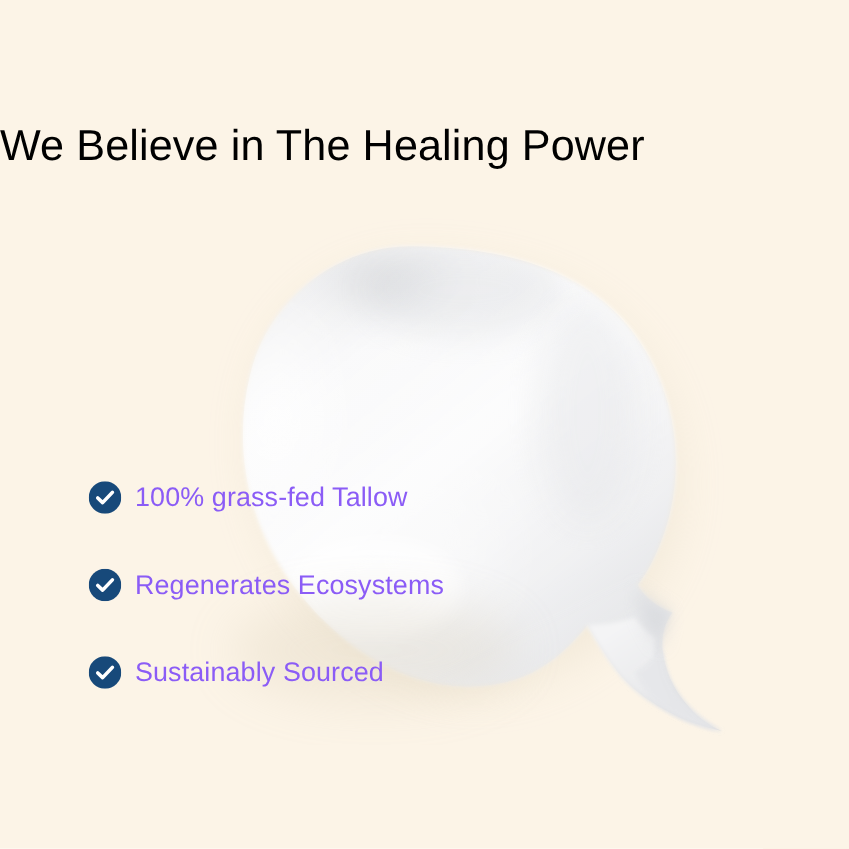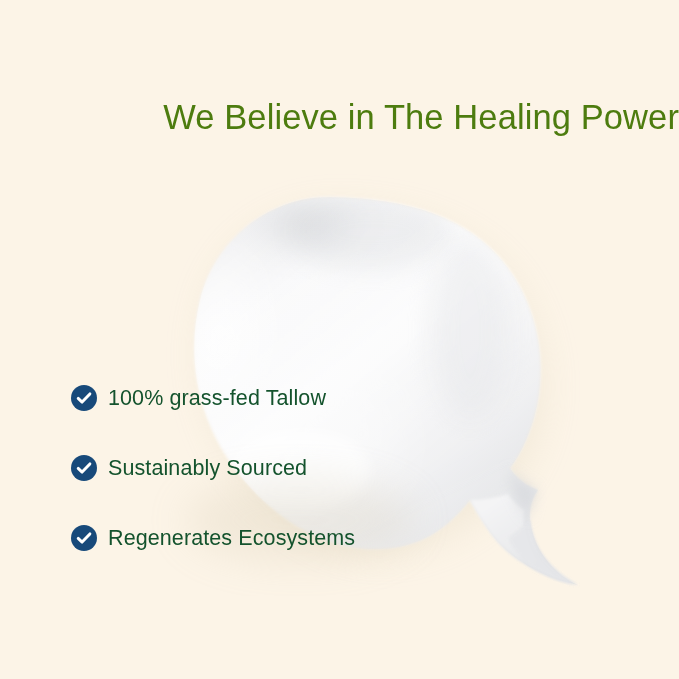--- a/index.html
+++ b/index.html
@@ -19,22 +19,22 @@
     background: #FCF4E7;
     overflow: hidden;
   }
 
   
   .heading {
     position: absolute;
     left: 0;
     top: 72px;
     width: 679px;
-    text-align: right;
-    color: #4d7c0f;
+    text-align: left;
+    color: #000000;
     font-size: 34.5px;
     line-height: 45px;
     font-weight: 500;
     letter-spacing: 0.1px;
     z-index: 5;
   }
   .heading-line {
     display: block;
     white-space: nowrap;
   }
@@ -75,21 +75,21 @@
     margin-bottom: 0;
   }
   .check-icon {
     flex: 0 0 auto;
     width: 26px;
     height: 26px;
     display: block;
   }
   .feature-label {
     margin-left: 11px;
-    color: #14532d;
+    color: #8b5cf6;
     font-size: 21.5px;
     line-height: 26px;
     font-weight: 400;
     letter-spacing: 0.1px;
     white-space: nowrap;
   }
 </style>
 </head>
 <body>
 
@@ -260,26 +260,26 @@
         <path d="M7.2 13.4 L11.1 17.1 L18.9 8.9" fill="none" stroke="#FFFFFF" stroke-width="2.9" stroke-linecap="round" stroke-linejoin="round"></path>
       </svg>
       <span class="feature-label">100% grass-fed Tallow</span>
     </li>
 
     <li class="feature-item">
       <svg class="check-icon" viewBox="0 0 26 26">
         <circle cx="13" cy="13" r="13" fill="#17497A"></circle>
         <path d="M7.2 13.4 L11.1 17.1 L18.9 8.9" fill="none" stroke="#FFFFFF" stroke-width="2.9" stroke-linecap="round" stroke-linejoin="round"></path>
       </svg>
-      <span class="feature-label">Sustainably Sourced</span>
+      <span class="feature-label">Regenerates Ecosystems</span>
     </li>
 
     <li class="feature-item">
       <svg class="check-icon" viewBox="0 0 26 26">
         <circle cx="13" cy="13" r="13" fill="#17497A"></circle>
         <path d="M7.2 13.4 L11.1 17.1 L18.9 8.9" fill="none" stroke="#FFFFFF" stroke-width="2.9" stroke-linecap="round" stroke-linejoin="round"></path>
       </svg>
-      <span class="feature-label">Regenerates Ecosystems</span>
+      <span class="feature-label">Sustainably Sourced</span>
     </li>
 
   </ul>
 
 </div>
 
 </body></html>

